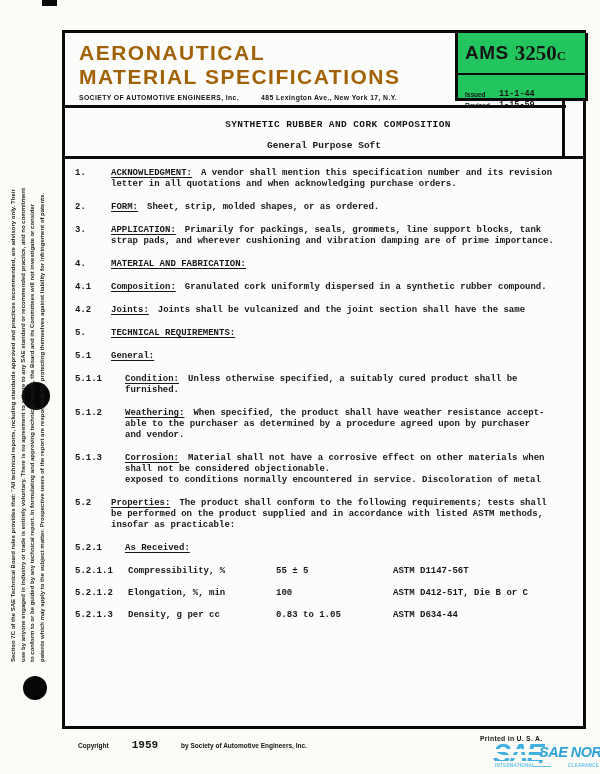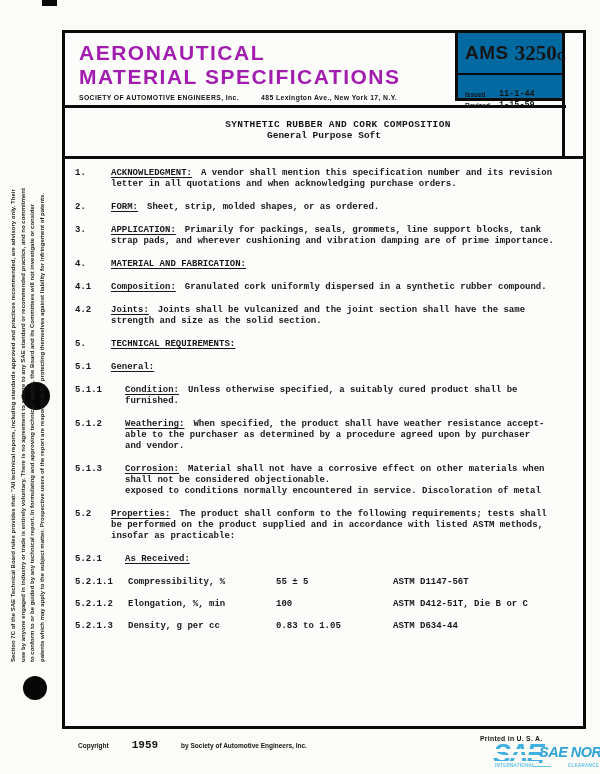--- a/index.html
+++ b/index.html
@@ -30,38 +30,38 @@
 
   
   .doc {
     position:absolute; left:62px; top:30px;
     width:524px; height:699px;
     border:3px solid #0a0a0a;
     box-sizing:border-box;
     background:#fcfcfa;
   }
   .hdr-left { position:absolute; left:14px; top:8px; width:370px; }
-  .hdr-title { font-size:21px; font-weight:bold; letter-spacing:1.5px; line-height:24px; color:#a21caf; }
+  .hdr-title { font-size:21px; font-weight:bold; letter-spacing:1.5px; line-height:24px; color:#a16207; }
   .hdr-sub { margin-top:5px; font-size:6.8px; font-weight:bold; letter-spacing:0.4px; display:flex; gap:22px; white-space:nowrap; }
   .hdr-rule { position:absolute; left:0; top:72px; width:501px; height:2.5px; background:#0a0a0a; }
 
-  .spec-box { position:absolute; left:390px; top:0; width:110px; height:68px; border-left:3px solid #0a0a0a; border-right:3px solid #0a0a0a; border-bottom:3px solid #0a0a0a; box-sizing:border-box; background:#0369a1; }
+  .spec-box { position:absolute; left:390px; top:0; width:133px; height:68px; border-left:3px solid #0a0a0a; border-right:3px solid #0a0a0a; border-bottom:3px solid #0a0a0a; box-sizing:border-box; background:#22c55e; }
   .spec-num { height:40px; border-bottom:2px solid #0a0a0a; display:flex; align-items:center; padding-left:7px; gap:6px; }
   .spec-label { font-size:19px; font-weight:bold; letter-spacing:0.5px; }
   .spec-number { font-family:"Liberation Serif", serif; font-size:21px; font-weight:bold; }
   .spec-rev { font-family:"Liberation Serif", serif; font-size:13px; font-weight:bold; }
   .spec-dates { padding:14px 0 0 7px; font-size:6.5px; font-weight:bold; }
   .spec-date-row { display:flex; line-height:11px; }
   .spec-date-row .lbl { width:34px; }
   .spec-date-row .val { font-family:"Liberation Mono", monospace; font-size:8.5px; font-weight:bold; }
   .spec-tail { position:absolute; left:497px; top:68px; width:3px; height:57px; background:#0a0a0a; }
 
   .title-band { position:absolute; left:0; top:86px; width:100%; text-align:center; font-family:"Liberation Mono", monospace; font-weight:bold; }
   .title-l1 { font-size:9.5px; letter-spacing:0.4px;padding-left:28px; }
-  .title-l2 { font-size:9.5px; margin-top:0; }
+  .title-l2 { font-size:9.5px; margin-top:10px; }
   .title-rule { position:absolute; left:0; top:123px; width:100%; height:2.5px; background:#0a0a0a; }
 
   .content { position:absolute; left:10px; top:126px; right:5px; padding-top:9px;
     font-family:"Liberation Mono", monospace; font-size:9px; font-weight:bold; line-height:11px; color:#181818; }
   .item { display:flex; margin-bottom:12px; }
   .item .num { flex:none; width:36px; }
   .item.lv3 .num { width:50px; }
   .item .body { flex:1; }
   .hd { text-decoration:underline; text-underline-offset:2px; margin-right:9px; }
   .trow { display:flex; margin-bottom:11px; }
@@ -172,21 +172,20 @@
         <span class="num">4.1</span>
         <span class="body">
           <span class="hd">Composition:</span><span>Granulated cork uniformly dispersed in a synthetic rubber compound.</span>
         </span>
       </div>
 
       <div class="item">
         <span class="num">4.2</span>
         <span class="body">
           <span class="hd">Joints:</span><span>Joints shall be vulcanized and the joint section shall have the same</span>
-          <div>strength and size as the solid section.</div>
         </span>
       </div>
 
       <div class="item">
         <span class="num">5.</span>
         <span class="body">
           <span class="hd">TECHNICAL REQUIREMENTS:</span>
         </span>
       </div>
 

